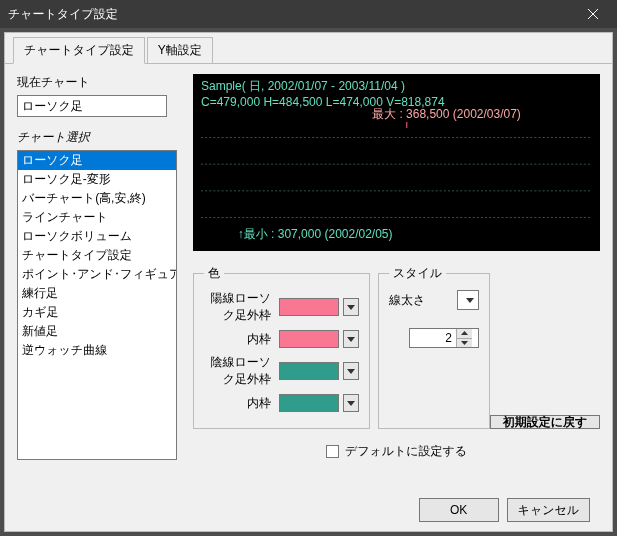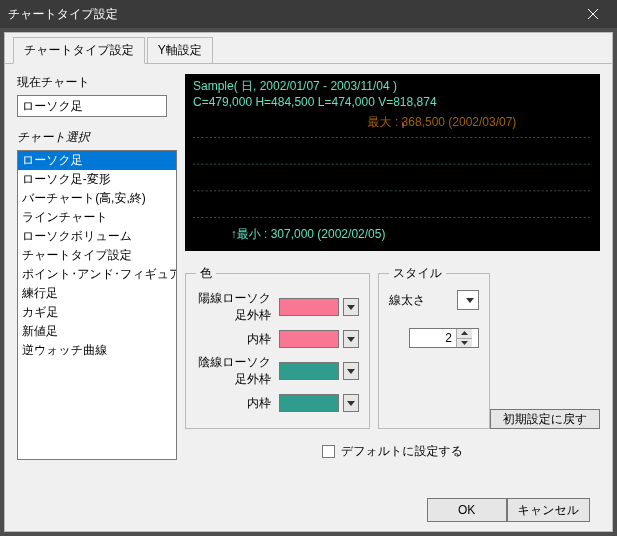--- a/index.html
+++ b/index.html
@@ -6,31 +6,31 @@
   html,body { margin:0; padding:0; background:#555; }
   .window { width:617px; height:536px; background:#4d4d4d; position:relative; }
   .titlebar { height:28px; background:#3a3a3a; color:#fff; display:flex; align-items:center; padding:0 8px; justify-content:space-between; }
   .titlebar .close { width:32px; height:24px; display:flex; align-items:center; justify-content:center; cursor:pointer; }
   .titlebar .close svg { stroke:#fff; }
   .client { position:absolute; top:32px; left:4px; right:4px; bottom:4px; background:#f0f0f0; border:1px solid #bbb; }
   .tabs { display:flex; border-bottom:1px solid #bbb; padding:4px 4px 0 8px; gap:2px; }
   .tab { padding:4px 10px; border:1px solid #bbb; border-bottom:none; background:#f0f0f0; cursor:pointer; position:relative; }
   .tab.active { background:#f0f0f0; z-index:2; border-bottom:1px solid #f0f0f0; margin-bottom:-1px; }
   .body { padding:10px 12px 6px 12px; display:flex; flex-direction:column; height:calc(100% - 26px);}
-  .upper { display:flex; gap:8px; }
+  .upper { display:flex; gap:16px; }
   .leftcol { width:160px; display:flex; flex-direction:column; }
   .lbl { color:#000; margin-bottom:4px; }
   .textbox { width:150px; height:22px; border:1px solid #7a7a7a; background:#fff; padding:2px 4px; }
   .listlbl { margin-top:12px; margin-bottom:4px;font-style:italic; }
   .listbox { width:160px; height:310px; border:1px solid #7a7a7a; background:#fff; overflow:auto; }
   .listitem { padding:1px 4px; white-space:nowrap; cursor:pointer; }
   .listitem.selected { background:#0078d7; color:#fff; }
   .preview { flex:1; height:210px; background:#000; position:relative; padding:4px 8px; font-family:"Lucida Console","Consolas",monospace; font-size:11px; }
   .preview .tline { color:#62e0c0; }
-  .preview .maxline { color:#a16207; position:absolute; left:44%; top:32px;margin-top:8px; }
+  .preview .maxline { color:#fca5a5; position:absolute; left:44%; top:32px; }
   .preview .minline { color:#62e0c0; position:absolute; left:11%; bottom:8px; }
   .chartarea { position:absolute; left:8px; right:8px; top:48px; bottom:22px; }
   .chartarea svg { width:100%; height:100%; }
   .grid line { stroke:#3c6e6e; stroke-width:1; stroke-dasharray:2 2; }
   .cand .wick { stroke-width:1; }
   .cand rect { stroke-width:1; }
   .rcol { flex:1; display:flex; flex-direction:column; gap:6px; }
   .row2 { display:flex; gap:8px; margin-top:8px;}
   fieldset { border:1px solid #bbb; padding:8px 10px 10px 10px; margin:0;}
   legend { padding:0 4px; }
@@ -46,23 +46,23 @@
   .linestyle { flex:1; height:20px; border:1px solid #777; background:#fff; display:flex; align-items:center; padding:0 4px; justify-content:space-between;}
   .linestyle .linevis { flex:1; height:1px; background:#000; }
   .spin { width:70px; height:20px; border:1px solid #777; background:#fff; display:flex; }
   .spin input { border:none; width:46px; text-align:right; padding:0 4px; outline:none; background:#fff;}
   .spinbtns { width:16px; display:flex; flex-direction:column; border-left:1px solid #aaa;}
   .spinbtns div { flex:1; display:flex; align-items:center; justify-content:center; background:#e6e6e6; cursor:pointer;}
   .spinbtns div:first-child { border-bottom:1px solid #aaa; }
   .spinbtns svg { width:7px; height:4px; }
   .defrow { display:flex; align-items:center; justify-content:center; gap:6px; margin-top:8px;}
   .chk { width:13px; height:13px; border:1px solid #777; background:#fff;}
-  .restore { width:110px; height:20px; border:1px solid #777; background:#e6e6e6; display:flex; align-items:center; justify-content:center; cursor:pointer;}
+  .restore { width:110px; height:14px; border:1px solid #777; background:#e6e6e6; display:flex; align-items:center; justify-content:center; cursor:pointer;font-weight:bold;}
   .right2 { flex:1; display:flex; flex-direction:row; }
-  .footer { display:flex; justify-content:flex-end; padding:8px 10px; border-top:none; margin-top:auto;}
+  .footer { display:flex; justify-content:flex-end; gap:8px; padding:8px 10px; border-top:none; margin-top:auto;}
   .btn { min-width:80px; height:24px; border:1px solid #777; background:#e6e6e6; display:flex; align-items:center; justify-content:center; cursor:pointer; padding:0 10px;}
 </style>
 </head>
 <body>
 
 <div class="window">
   <div class="titlebar">
     <span>チャートタイプ設定</span>
     <div class="close">
       <svg width="10" height="10" viewBox="0 0 10 10">

